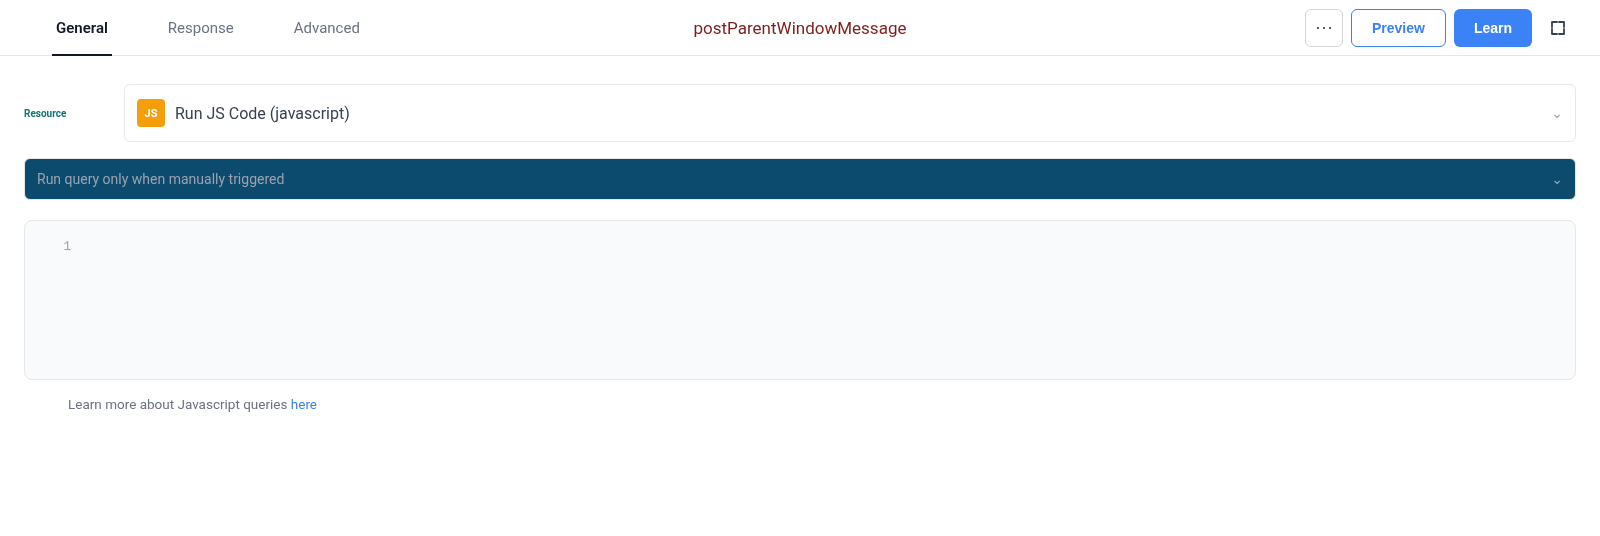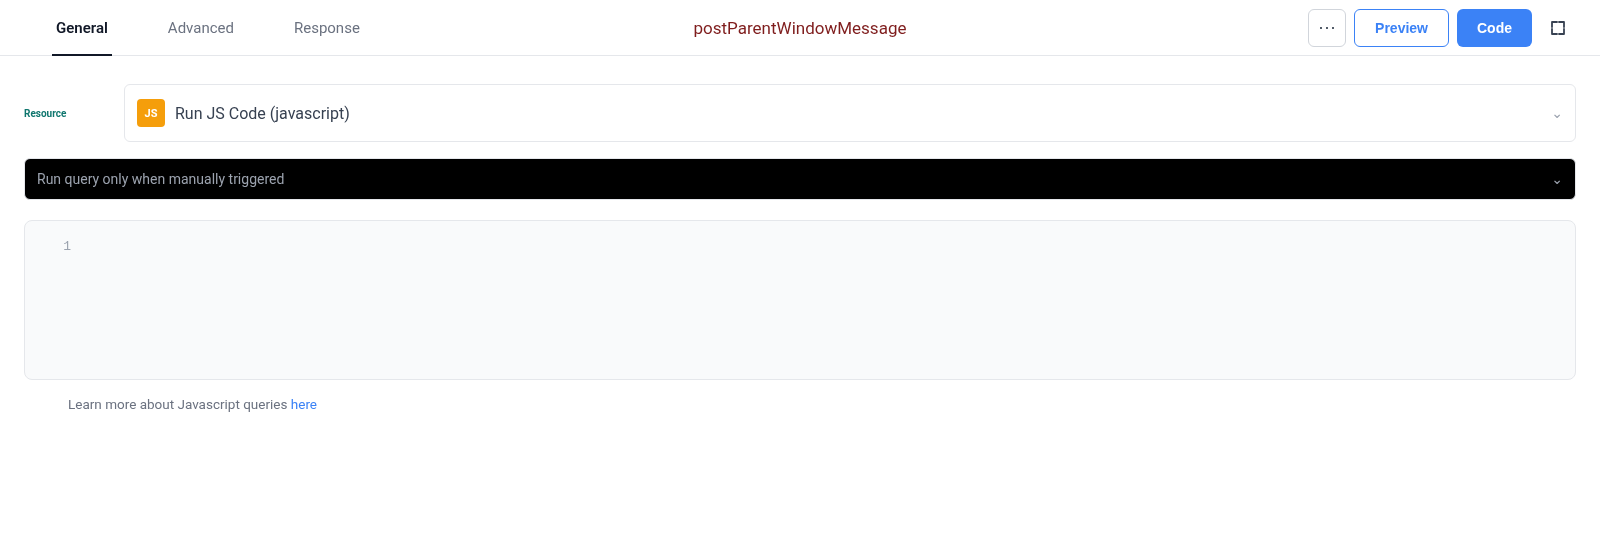--- a/index.html
+++ b/index.html
@@ -176,21 +176,21 @@
     .trigger-select {
       width: 100%;
       height: 42px;
       border: 1.5px solid #e5e7eb;
       border-radius: 6px;
       padding: 16px 12px;
       display: flex;
       align-items: center;
       justify-content: space-between;
       cursor: pointer;
-      background: #000000;
+      background: #0c4a6e;
     }
     .trigger-select-text {
       font-size: 14px;
       color: #9ca3af;
     }
 
     
     .code-editor {
       border: 1.5px solid #e5e7eb;
       border-radius: 8px;
@@ -237,40 +237,40 @@
   </style>
 </head>
 <body>
 
 <div class="header">
   <div class="tabs">
     <div class="tab active">
       <span>General</span>
     </div>
     <div class="tab">
+      <span>Response</span>
+    </div>
+    <div class="tab">
       <span>Advanced</span>
-    </div>
-    <div class="tab">
-      <span>Response</span>
     </div>
   </div>
 
   <div class="header-title">
     <span>postParentWindowMessage</span>
   </div>
 
   <div class="header-actions">
     <button class="btn-more">
       <span>···</span>
     </button>
     <button class="btn-preview">
       <span>Preview</span>
     </button>
     <button class="btn-save">
-      <span>Code</span>
+      <span>Learn</span>
     </button>
     <button class="btn-expand">
       <svg width="18" height="18" viewBox="0 0 18 18" fill="none" xmlns="http://www.w3.org/2000/svg">
         <path d="M3 3h5M3 3v5M15 15h-5M15 15v-5M3 15h5M3 15v-5M15 3h-5M15 3v5" stroke="#374151" stroke-width="1.8" stroke-linecap="round"></path>
       </svg>
     </button>
   </div>
 </div>
 
 <div class="content">

